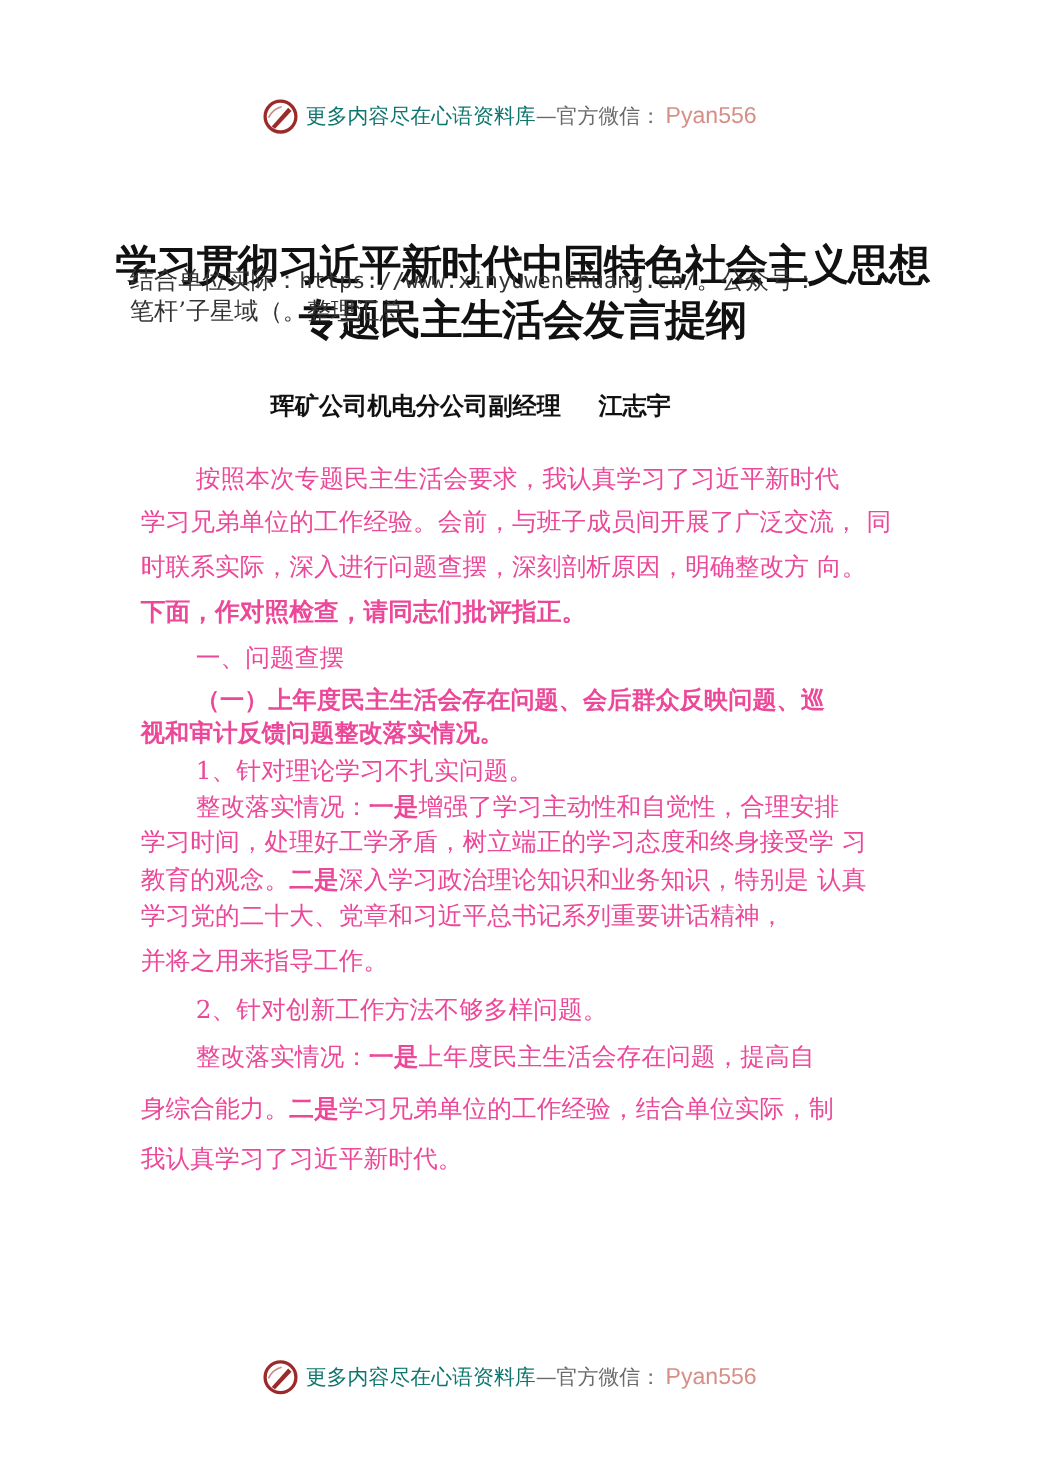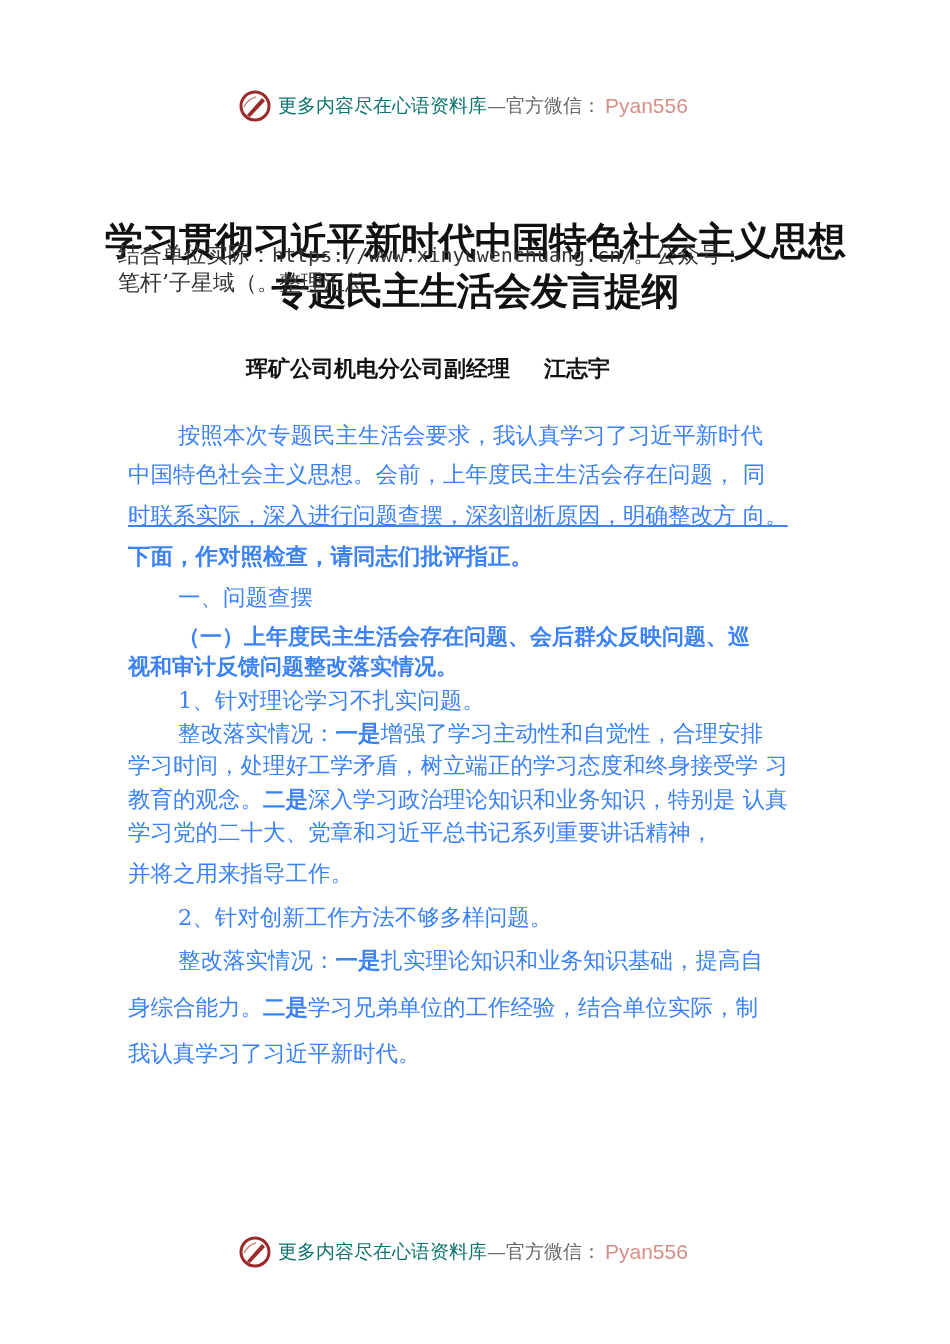--- a/index.html
+++ b/index.html
@@ -12,21 +12,21 @@
   .banner .t-id { color: #d58f86; font-size: 21px; font-family: "Liberation Sans", sans-serif; margin-left: 4px; text-align: right; }
   .title { position: absolute; left: 0; width: 950px; text-align: center;
            font-family: "DejaVu Serif", serif; font-weight: bold; font-size: 38px; color: #111; letter-spacing: -1px; }
   .watermark { position: absolute; left: 118px; font-size: 22px; color: #333;
                font-family: "DejaVu Serif", serif; white-space: nowrap; }
   .watermark .mono { font-family: "DejaVu Sans Mono", monospace; font-size: 20px; }
   .author { position: absolute; top: 354px; left: 0; width: 856px; text-align: center;
             font-family: "DejaVu Sans", sans-serif; font-weight: bold; font-size: 22px; }
   .author .gap { display: inline-block; width: 34px; }
   .line { position: absolute; left: 128px; font-size: 22.5px; white-space: nowrap;
-          font-family: "DejaVu Serif", serif; color: #3b82f6; }
+          font-family: "DejaVu Serif", serif; color: #ec4899; }
   .indent { left: 178px; }
   .bold-sans { font-family: "DejaVu Sans", sans-serif; font-weight: bold; }
   .sub-h { font-family: "DejaVu Sans", sans-serif; font-weight: bold; font-size: 22px; }
 </style>
 </head>
 <body>
 
 <div class="banner" style="top:86px;">
   <svg class="logo" viewBox="0 0 34 34">
     <circle cx="17" cy="17" r="14" fill="none" stroke="#9b2a2a" stroke-width="3"></circle>
@@ -45,42 +45,42 @@
 <div class="watermark" style="top:240px;">
   <span>结合单位实际：</span><span class="mono">https://www.xinyuwenchuang.cn/</span><span>。公众号：</span>
 </div>
 <div class="watermark" style="top:268px;">笔杆’子星域（。整理汇总</div>
 
 <div class="author">
   <span>珲矿公司机电分公司副经理</span><span class="gap"></span><span>江志宇</span>
 </div>
 
 <div class="line indent" style="top:420px;">按照本次专题民主生活会要求，我认真学习了习近平新时代</div>
-<div class="line" style="top:459px;">中国特色社会主义思想。会前，上年度民主生活会存在问题， 同</div>
-<div class="line" style="top:500px;text-decoration:underline;">时联系实际，深入进行问题查摆，深刻剖析原因，明确整改方 向。</div>
+<div class="line" style="top:459px;">学习兄弟单位的工作经验。会前，与班子成员间开展了广泛交流， 同</div>
+<div class="line" style="top:500px;">时联系实际，深入进行问题查摆，深刻剖析原因，明确整改方 向。</div>
 <div class="line" style="top:541px;font-weight:bold;">下面，作对照检查，请同志们批评指正。</div>
 
 <div class="line indent" style="top:582px;">一、问题查摆</div>
 <div class="line sub-h" style="top:622px; left:178px;">（一）上年度民主生活会存在问题、会后群众反映问题、巡</div>
 <div class="line sub-h" style="top:652px;">视和审计反馈问题整改落实情况。</div>
 
 <div class="line indent" style="top:685px;">1、针对理论学习不扎实问题。</div>
 <div class="line indent" style="top:718px;">
   <span>整改落实情况：</span><span class="bold-sans">一是</span><span>增强了学习主动性和自觉性，合理安排</span>
 </div>
 <div class="line" style="top:750px;">学习时间，处理好工学矛盾，树立端正的学习态度和终身接受学 习</div>
 <div class="line" style="top:784px;">
   <span>教育的观念。</span><span class="bold-sans">二是</span><span>深入学习政治理论知识和业务知识，特别是 认真</span>
 </div>
 <div class="line" style="top:817px;">学习党的二十大、党章和习近平总书记系列重要讲话精神，</div>
 <div class="line" style="top:858px;">并将之用来指导工作。</div>
 
 <div class="line indent" style="top:902px;">2、针对创新工作方法不够多样问题。</div>
 <div class="line indent" style="top:945px;">
-  <span>整改落实情况：</span><span class="bold-sans">一是</span><span>扎实理论知识和业务知识基础，提高自</span>
+  <span>整改落实情况：</span><span class="bold-sans">一是</span><span>上年度民主生活会存在问题，提高自</span>
 </div>
 <div class="line" style="top:992px;">
   <span>身综合能力。</span><span class="bold-sans">二是</span><span>学习兄弟单位的工作经验，结合单位实际，制</span>
 </div>
 <div class="line" style="top:1038px;">我认真学习了习近平新时代。</div>
 
 <div class="banner" style="top:1232px;">
   <svg class="logo" viewBox="0 0 34 34">
     <circle cx="17" cy="17" r="14" fill="none" stroke="#9b2a2a" stroke-width="3"></circle>
     <path d="M9 26 L24 9 L27 12 L12 28 Z" fill="#9b2a2a"></path>

